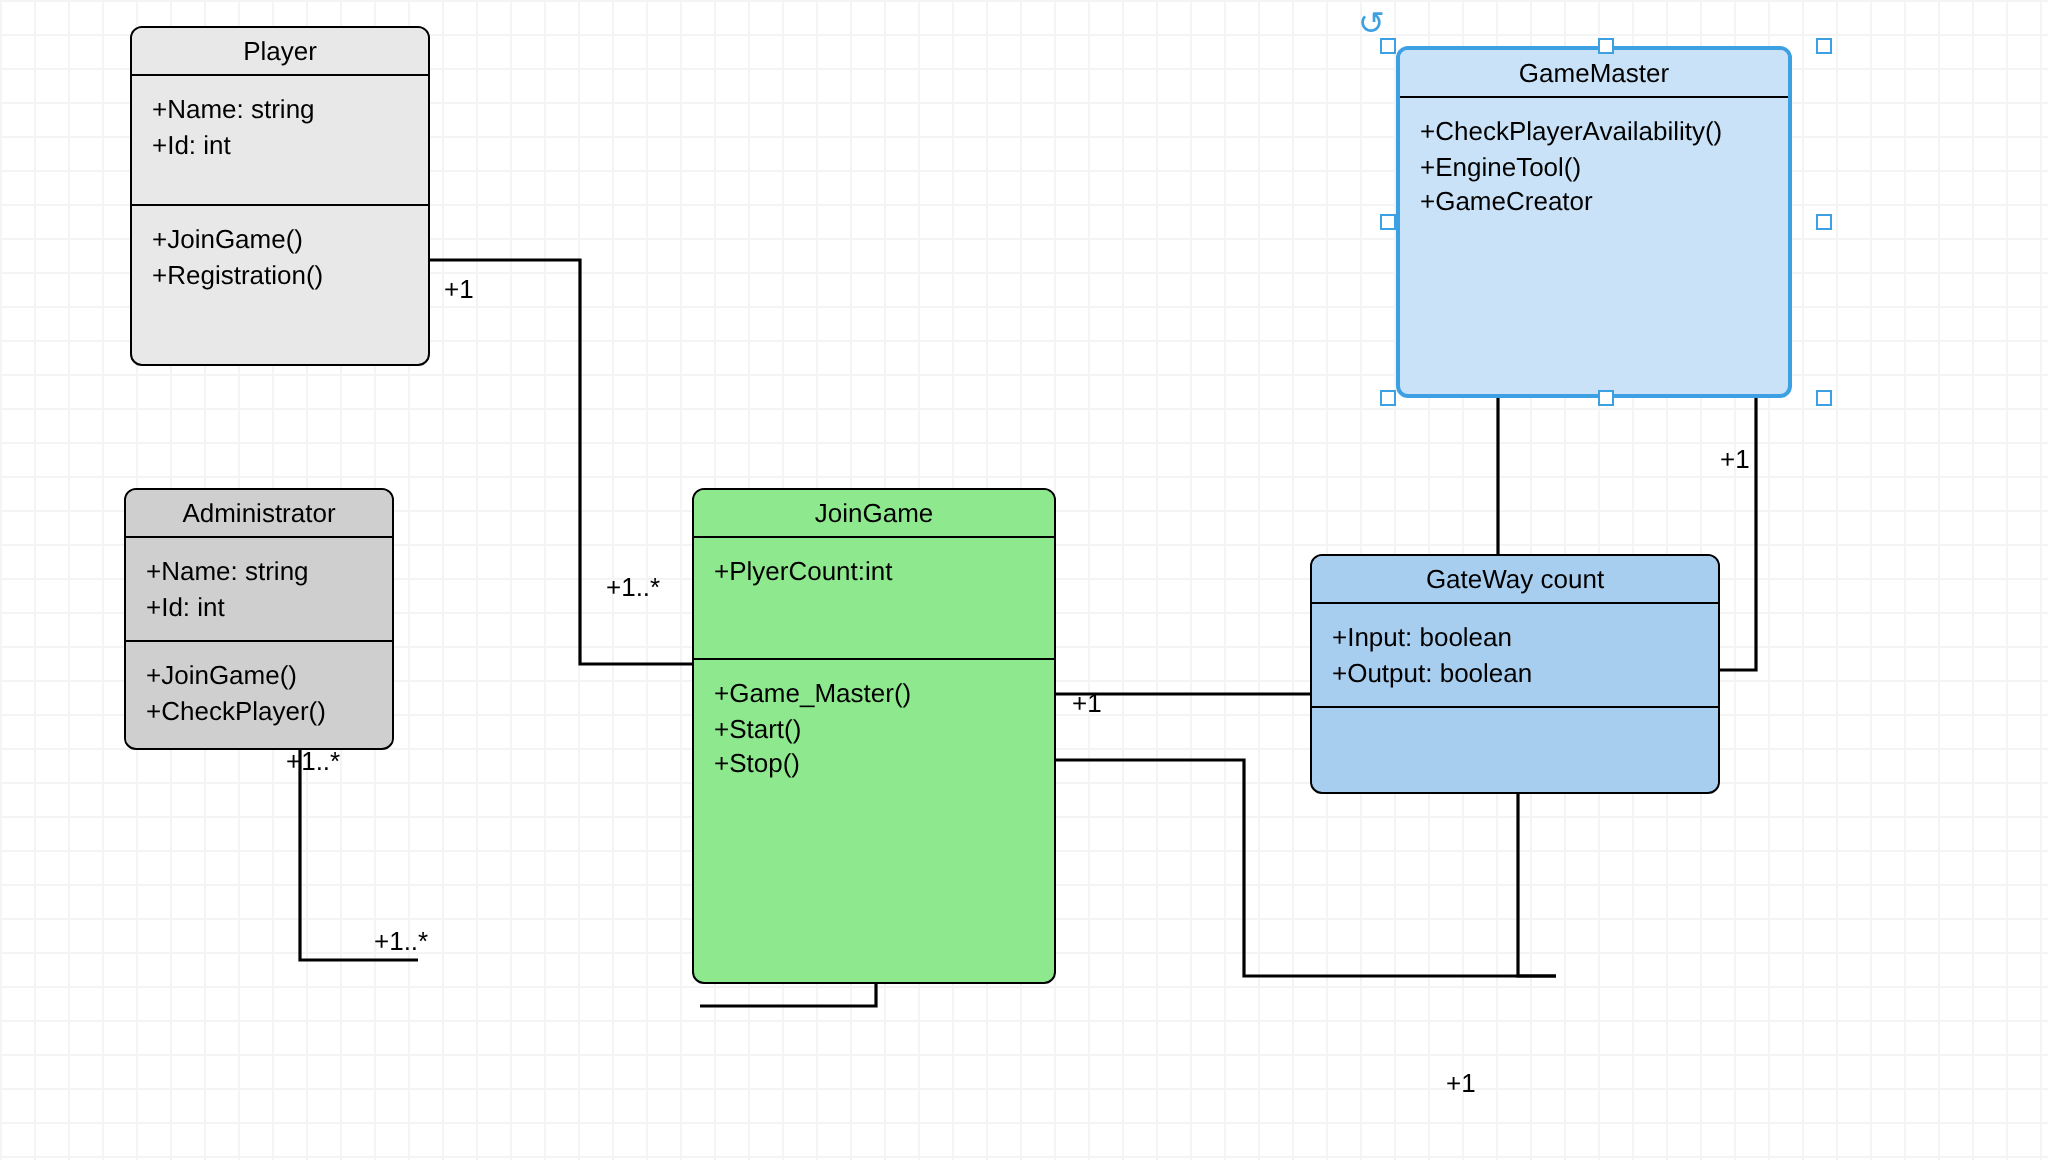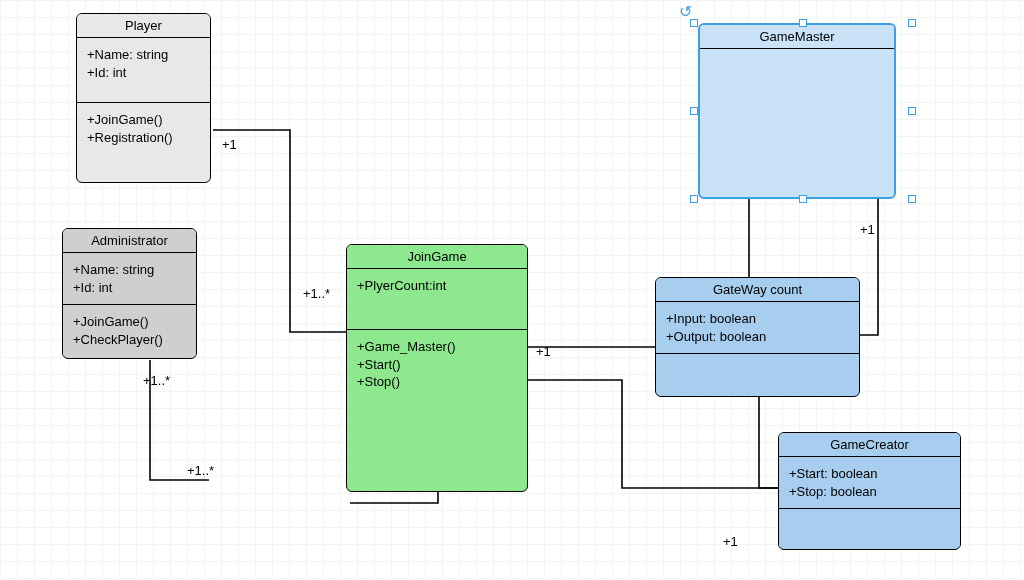--- a/index.html
+++ b/index.html
@@ -52,66 +52,63 @@
 </svg>
 
 <div class="lbl" style="left:222px;top:137px">+1</div>
 <div class="lbl" style="left:143px;top:373px">+1..*</div>
 <div class="lbl" style="left:187px;top:463px">+1..*</div>
 <div class="lbl" style="left:303px;top:286px">+1..*</div>
 <div class="lbl" style="left:536px;top:344px">+1</div>
 <div class="lbl" style="left:860px;top:222px">+1</div>
 <div class="lbl" style="left:723px;top:534px">+1</div>
 
-<div class="box grey" style="left:76px;top:13px;width:135px;height:170px">
+<div class="box grey" style="left:65px;top:13px;width:150px;height:170px">
  <div class="title">Player</div>
  <div class="sec" style="height:48px;white-space:pre">+Name: string
 +Id: int</div>
  <div class="sec" style="white-space:pre">+JoinGame()
 +Registration()</div>
 </div>
 
-<div class="box dgrey" style="left:62px;top:228px;width:135px;height:131px">
+<div class="box dgrey" style="left:62px;top:244px;width:135px;height:131px">
  <div class="title">Administrator</div>
  <div class="sec" style="white-space:pre">+Name: string
 +Id: int</div>
  <div class="sec" style="white-space:pre">+JoinGame()
 +CheckPlayer()</div>
 </div>
 
 
 <div class="box green" style="left:346px;top:244px;width:182px;height:248px">
  <div class="title">JoinGame</div>
  <div class="sec" style="height:44px;white-space:pre">+PlyerCount:int</div>
  <div class="sec" style="white-space:pre">+Game_Master()
 +Start()
 +Stop()</div>
 </div>
 
 <div class="box lblue sel" style="left:698px;top:23px;width:198px;height:176px">
  <div class="title">GameMaster</div>
+ <div class="sec" style="white-space:pre">+CheckPlayerAvailability()
++EngineTool()
++GameCreator</div>
 </div>
 
 <div class="handle" style="left:690px;top:19px"></div>
 <div class="handle" style="left:799px;top:19px"></div>
 <div class="handle" style="left:908px;top:19px"></div>
 <div class="handle" style="left:690px;top:107px"></div>
 <div class="handle" style="left:908px;top:107px"></div>
 <div class="handle" style="left:690px;top:195px"></div>
 <div class="handle" style="left:799px;top:195px"></div>
 <div class="handle" style="left:908px;top:195px"></div>
 <div class="rot" style="left:679px;top:2px">↺</div>
 
 <div class="box blue" style="left:655px;top:277px;width:205px;height:120px">
  <div class="title">GateWay count</div>
  <div class="sec" style="white-space:pre">+Input: boolean
 +Output: boolean</div>
  <div class="sec" style="min-height:22px;white-space:pre"></div>
 </div>
 
-<div class="box blue" style="left:778px;top:432px;width:183px;height:118px">
- <div class="title">GameCreator</div>
- <div class="sec" style="white-space:pre">+Start: boolean
-+Stop: boolean</div>
- <div class="sec" style="min-height:22px;white-space:pre"></div>
-</div>
 
 </div>
 
 </body></html>

